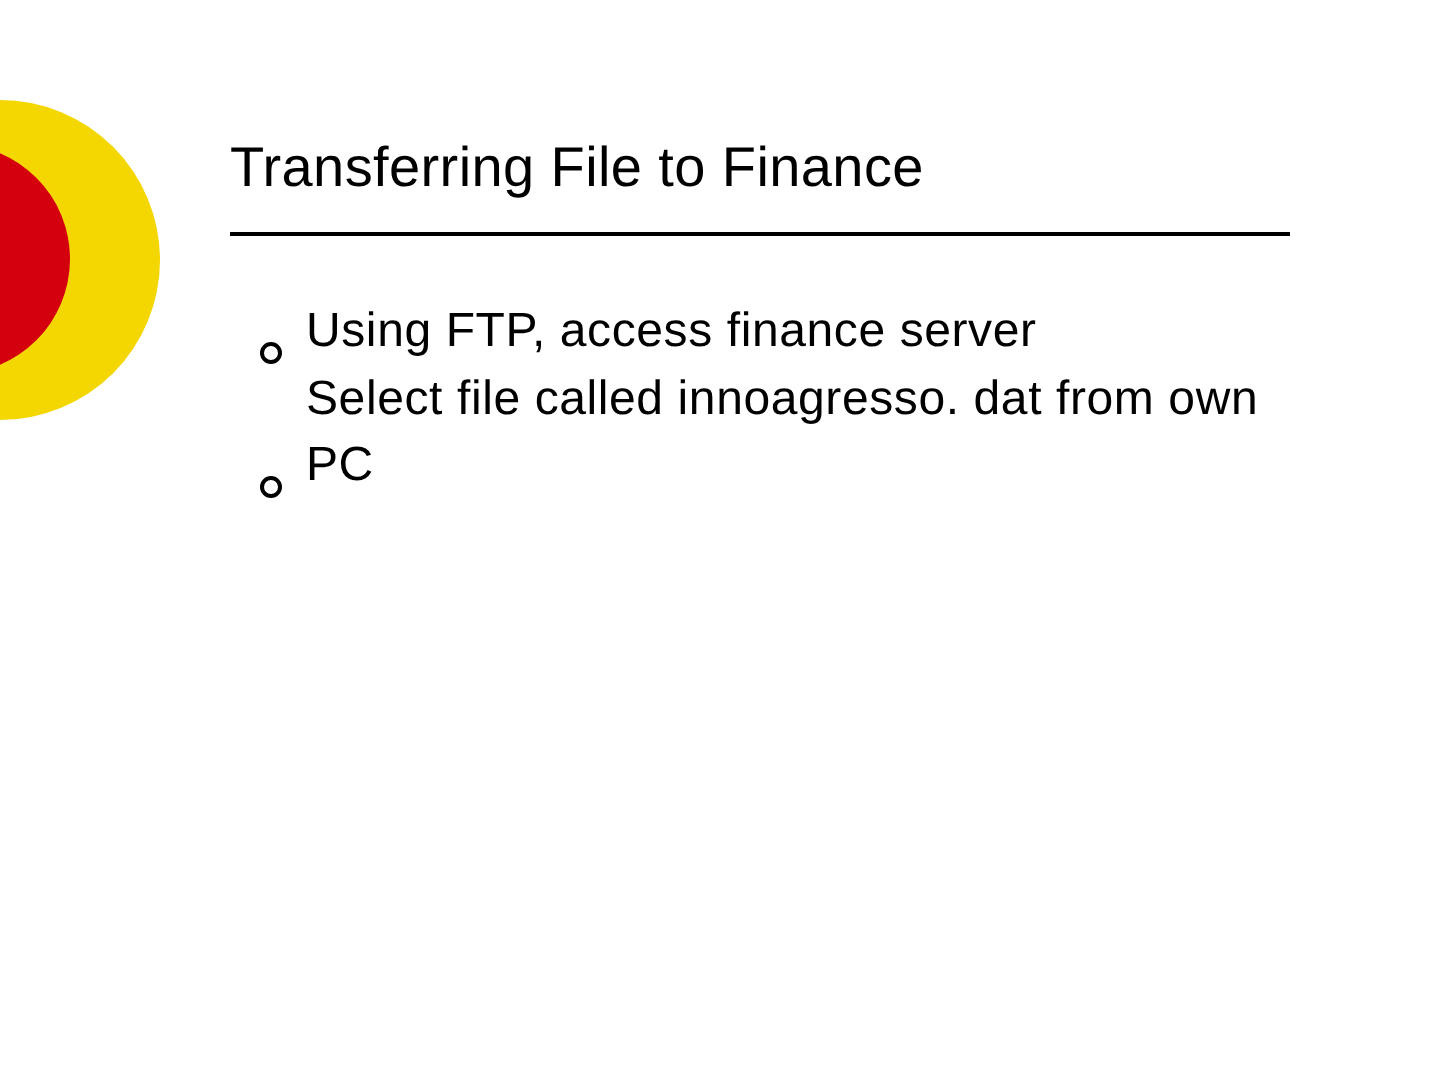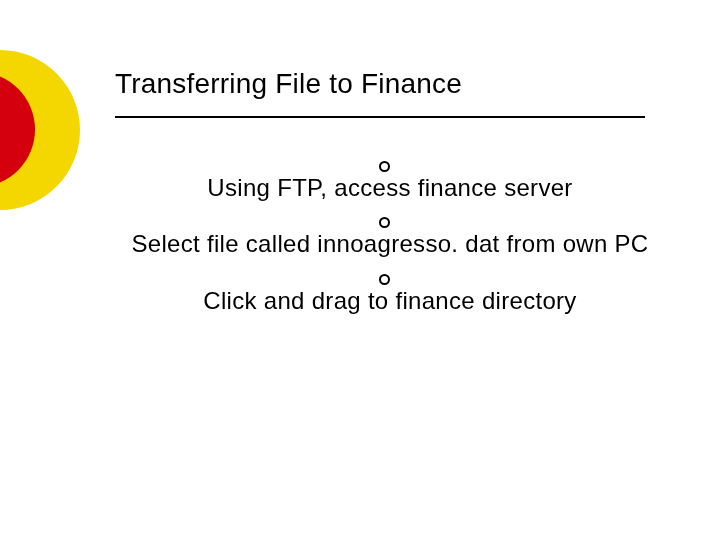--- a/index.html
+++ b/index.html
@@ -59,23 +59,22 @@
     top: 150px;
     left: 130px;
     width: 520px;
     font-size: 24px;
     color: #000;
     line-height: 1.35;
     letter-spacing: 0.3px;
   }
   .item {
     display: flex;
-    align-items: center;
+    align-items: flex-end;
     margin-bottom: 2px;
-    flex-direction: column;
   }
   .bullet {
     flex: 0 0 auto;
     width: 11px;
     height: 11px;
     border: 2px solid #000;
     border-radius: 50%;
     box-sizing: border-box;
     margin-top: 11px;
     margin-right: 12px;
@@ -97,17 +96,13 @@
 
 <div class="body">
   <div class="item">
     <span class="bullet"></span>
     <span class="text">Using FTP, access finance server</span>
   </div>
   <div class="item">
     <span class="bullet"></span>
     <span class="text">Select file called innoagresso. dat from own PC</span>
   </div>
-  <div class="item">
-    <span class="bullet"></span>
-    <span class="text">Click and drag to finance directory</span>
-  </div>
 </div>
 
 </body></html>

